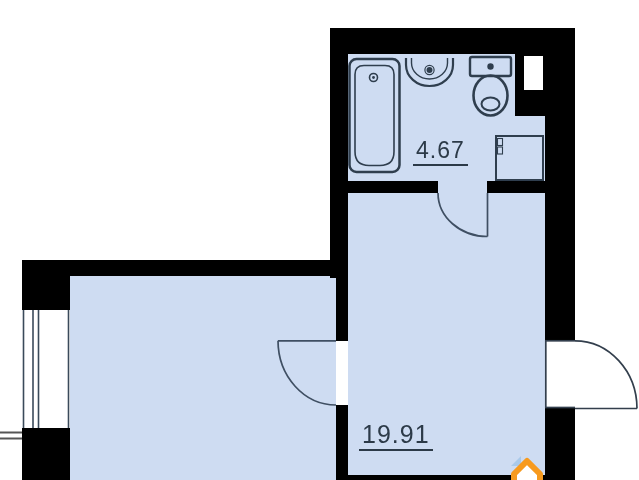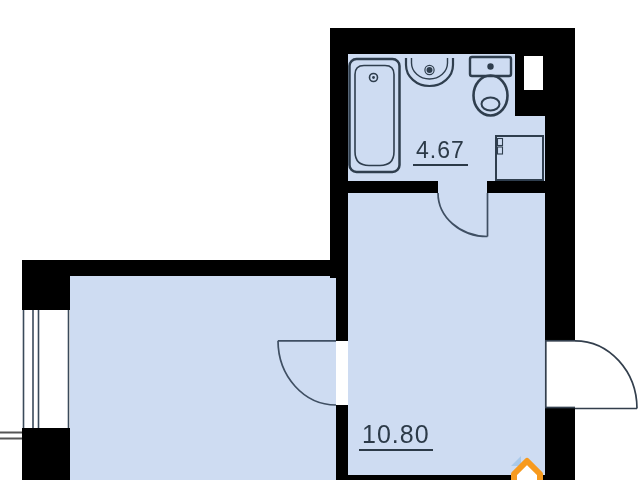--- a/index.html
+++ b/index.html
@@ -130,21 +130,21 @@
     <g fill="none" stroke="#333f4d" stroke-width="1.7">
       <line x1="545" y1="312.8" x2="575" y2="312.8"></line>
       <line x1="545" y1="379.5" x2="575" y2="379.5"></line>
       <line x1="545.8" y1="312" x2="545.8" y2="380"></line>
       <line x1="575" y1="380.5" x2="637" y2="380.5"></line>
       <path d="M 575,312.8 A 62 68 0 0 1 637,380.5"></path>
     </g>
   </svg>
 
   <div class="area-label" id="label-bath">4.67</div>
-  <div class="area-label" id="label-room">10.80</div>
+  <div class="area-label" id="label-room">19.91</div>
 
   <div id="logo">
     <svg width="46" height="55" viewBox="0 0 46 55">
       <path d="M 8,13 L 18,3 L 18,13 Z" fill="var(--accent-blue)"></path>
       <path d="M 11,49 L 11,21 L 24,8 L 37,21 L 37,41 L 24,41" fill="#ffffff" stroke="var(--accent)" stroke-width="6" stroke-linejoin="round" stroke-linecap="round"></path>
       <line x1="23" y1="49" x2="23" y2="30" stroke="var(--accent)" stroke-width="6" stroke-linecap="round"></line>
     </svg>
   </div>
 
 </div>

